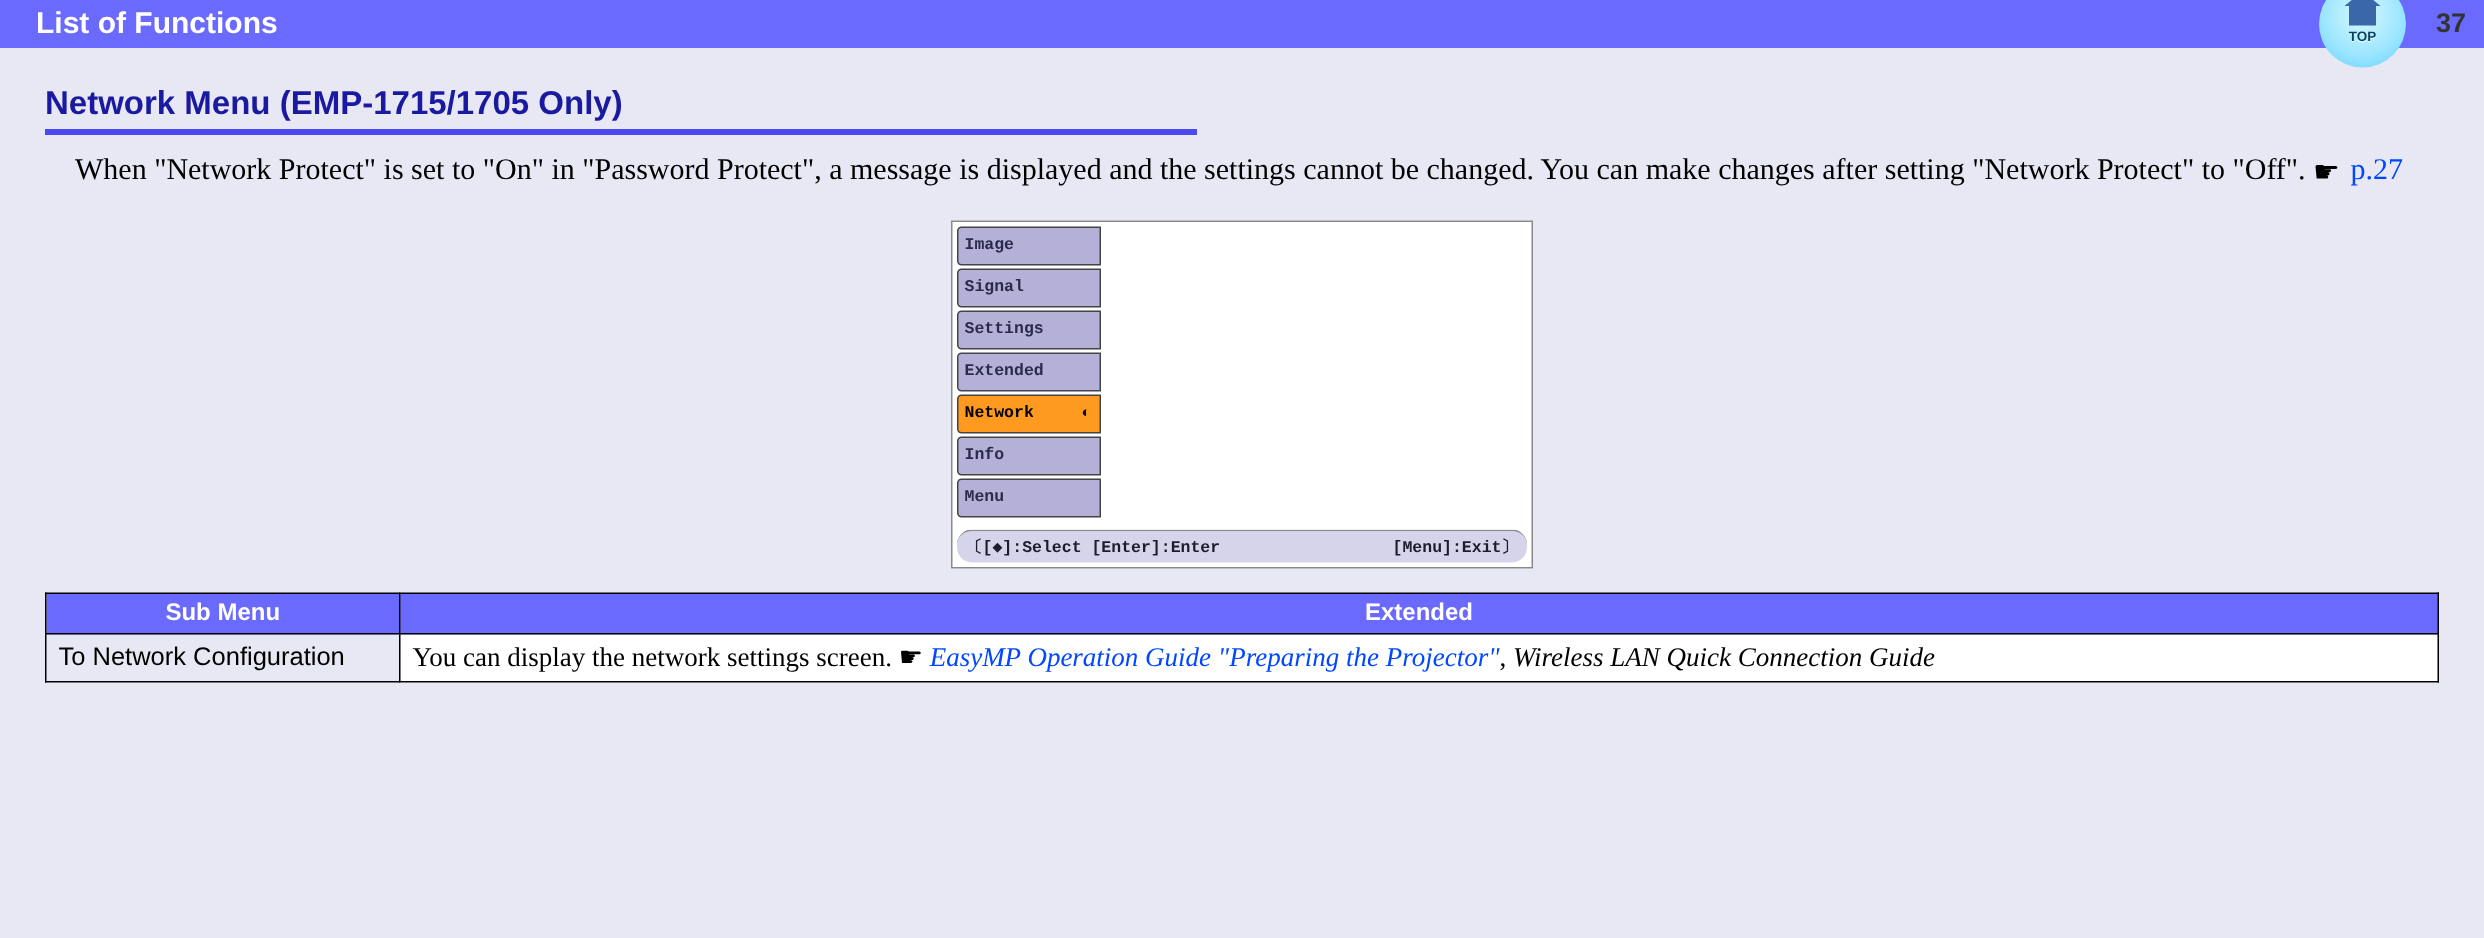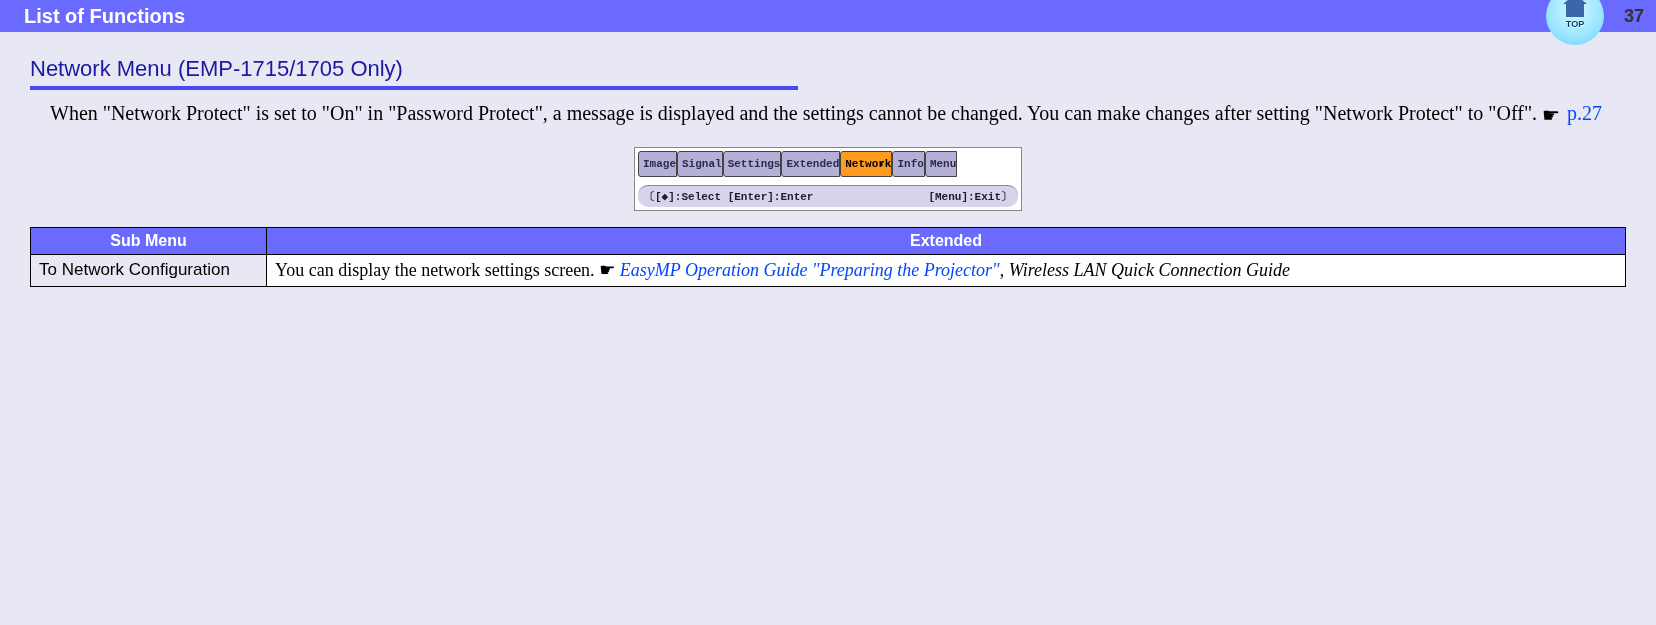--- a/index.html
+++ b/index.html
@@ -65,21 +65,21 @@
       border-left: 12px solid transparent;
       border-right: 12px solid transparent;
       border-bottom: 10px solid #3a66aa;
     }
     .content {
       padding: 24px 30px 0 30px;
     }
     .section-title {
       color: #1a1aa0;
       font-size: 22px;
-      font-weight: normal;
+      font-weight: bold;
       margin-bottom: 4px;
     }
     .section-rule {
       height: 4px;
       width: 768px;
       background: #4a4af0;
       margin-bottom: 10px;
     }
     .body-text {
       font-family: "Times New Roman", Times, serif;
@@ -107,21 +107,21 @@
       font-size: 11px;
       position: relative;
     }
     .menu-body {
       display: flex;
       padding: 3px;
     }
     .menu-tabs {
       width: 96px;
       display: flex;
-      flex-direction: row;
+      flex-direction: column;
       justify-content: space-between;
     }
     .menu-tab {
       height: 26px;
       background: #b4b0d8;
       border: 1px solid #444;
       border-radius: 3px 0 0 3px;
       margin-bottom: 2px;
       padding-left: 4px;
       display: flex;

